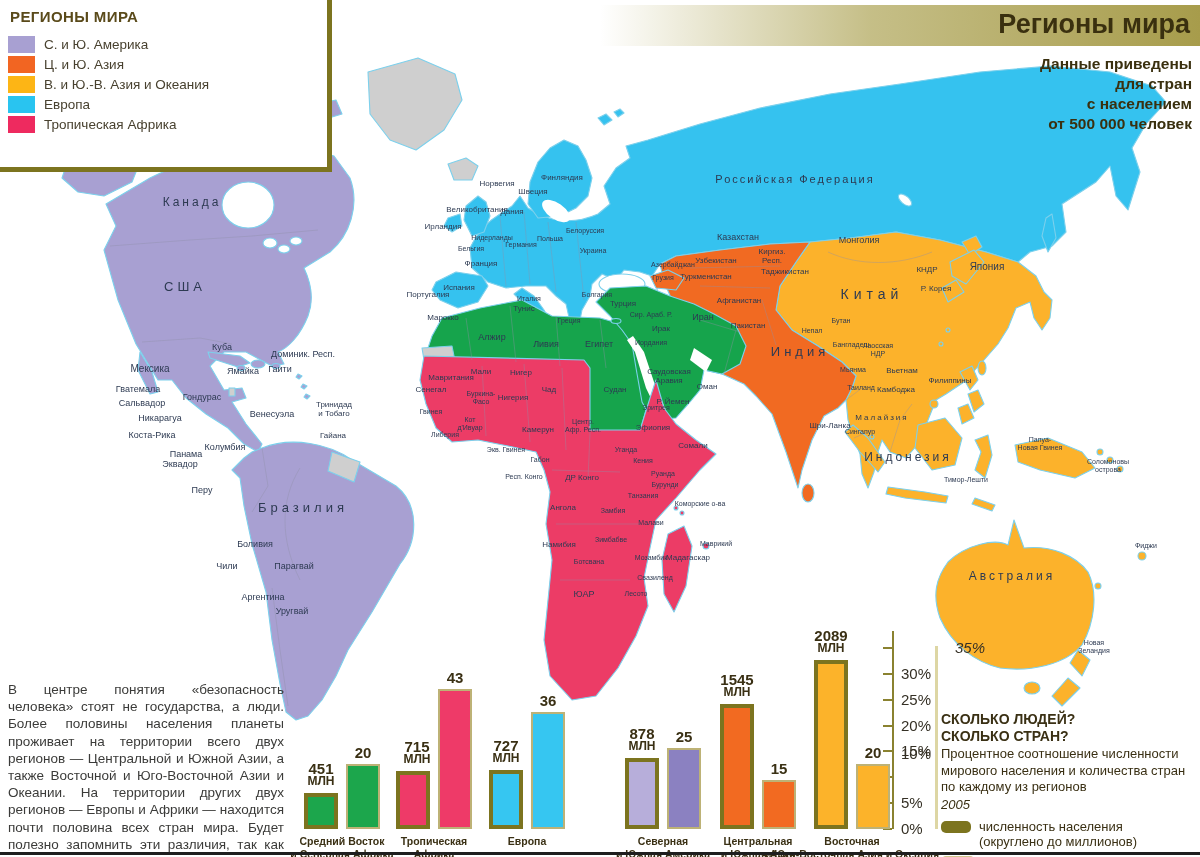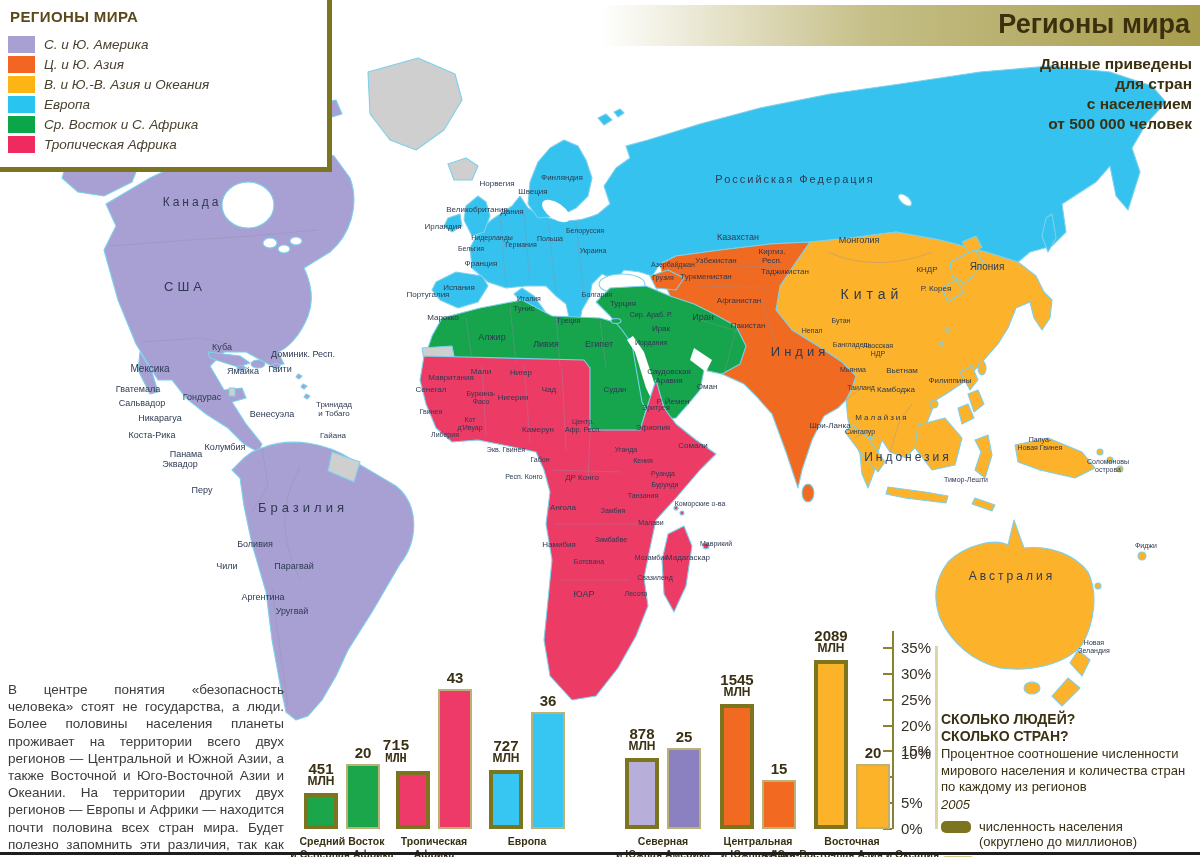--- a/index.html
+++ b/index.html
@@ -4,21 +4,21 @@
 <style>
   html,body{margin:0;padding:0;background:#fff;}
   body{width:1200px;height:857px;position:relative;overflow:hidden;
        font-family:"Liberation Sans",sans-serif;color:#3a3014;}
   .abs{position:absolute;}
   #worldmap{position:absolute;left:0;top:0;z-index:1;}
   
   #legend-box{left:0;top:0;width:327px;height:167px;background:#fff;z-index:6;
       border-right:5px solid #7c741f;border-bottom:5px solid #7c741f;padding:0;}
   #legend-title{margin:8px 0 10px 10px;font-size:15px;font-weight:bold;color:#5a4a1a;letter-spacing:.4px;}
-  .lg-row{display:flex;align-items:center;margin:0 0 1px 8px;height:19px;font-style:italic;}
+  .lg-row{display:flex;align-items:center;margin:0 0 1px 8px;height:19px;}
   .lg-swatch{width:27px;height:17px;margin-right:9px;flex:0 0 auto;}
   .lg-label{font-size:13.5px;color:#48412f;}
   
   #banner{left:600px;top:5px;width:600px;height:41px;z-index:5;
       background:linear-gradient(90deg, rgba(178,169,95,0) 0%, rgba(178,169,95,.75) 45%, #a79c4b 100%);}
   #banner-title{position:absolute;right:10px;top:4px;font-size:27px;font-weight:bold;color:#3a300f;}
   #subtitle{right:8px;top:54px;width:320px;text-align:right;z-index:5;
       font-size:15.5px;font-weight:bold;line-height:20px;color:#3a300f;}
   
   #left-text{left:8px;top:681px;width:276px;z-index:5;font-size:13.5px;line-height:17.2px;
@@ -278,21 +278,21 @@
       <text x="1012" y="580" text-anchor="middle" font-size="12" letter-spacing="3" fill="#2d3a52" font-family="&quot;Liberation Sans&quot;,sans-serif"><tspan x="1012" dy="0">Австралия</tspan></text>
       <text x="1094" y="645" text-anchor="middle" font-size="7" fill="#2d3a52" font-family="&quot;Liberation Sans&quot;,sans-serif"><tspan x="1094" dy="0">Новая</tspan><tspan x="1094" dy="8">Зеландия</tspan></text>
       <text x="1146" y="548" text-anchor="middle" font-size="7" fill="#2d3a52" font-family="&quot;Liberation Sans&quot;,sans-serif"><tspan x="1146" dy="0">Фиджи</tspan></text>
     </g>
 </svg>
 
 <div id="chart" class="abs">
     <div style="left: 892px; top: 631px; width: 2px; height: 198px; background: rgb(138, 130, 48); position: absolute;"></div>
     <div style="left: 935px; top: 646px; width: 3px; height: 183px; background: rgb(221, 214, 164); position: absolute;"></div>
     <div style="left: 883px; top: 647px; width: 9px; height: 2px; background: rgb(138, 130, 48); position: absolute;"></div>
-    <div class="tick-label" style="left: 901px; top: 639px; width: 42px; position: absolute;">35%</div>
+    <div class="tick-label" style="left: 955px; top: 639px; width: 42px; position: absolute; font-style: italic;">35%</div>
     <div style="left: 883px; top: 672.857px; width: 9px; height: 2px; background: rgb(138, 130, 48); position: absolute;"></div>
     <div class="tick-label" style="left: 901px; top: 664.857px; width: 42px; position: absolute;">30%</div>
     <div style="left: 883px; top: 698.714px; width: 9px; height: 2px; background: rgb(138, 130, 48); position: absolute;"></div>
     <div class="tick-label" style="left: 901px; top: 690.714px; width: 42px; position: absolute;">25%</div>
     <div style="left: 883px; top: 724.571px; width: 9px; height: 2px; background: rgb(138, 130, 48); position: absolute;"></div>
     <div class="tick-label" style="left: 901px; top: 716.571px; width: 42px; position: absolute;">20%</div>
     <div style="left: 883px; top: 750.429px; width: 9px; height: 2px; background: rgb(138, 130, 48); position: absolute;"></div>
     <div class="tick-label" style="left: 901px; top: 742.429px; width: 42px; position: absolute;">15%</div>
     <div style="left: 883px; top: 776.286px; width: 9px; height: 2px; background: rgb(138, 130, 48); position: absolute;"></div>
     <div class="tick-label" style="left: 901px; top: 745px; width: 42px; position: absolute;">10%</div>
@@ -308,21 +308,21 @@
     </div>
     <div class="val" style="left: 323px; top: 744.951px; width: 80px; position: absolute;">
       <div class="num">20</div>
     </div>
     <div class="cat" style="left: 247px; top: 835px; width: 190px; position: absolute;">
       <div>Средний Восток</div>
       <div>и Северная Африка</div>
     </div>
     <div class="bar" style="left: 396px; top: 771.271px; width: 34px; height: 57.7295px; background: rgb(238, 58, 104); border: 4px solid rgb(124, 116, 31); position: absolute;"></div>
     <div class="bar" style="left: 438px; top: 689.144px; width: 34px; height: 139.856px; background: rgb(238, 58, 104); border: 2px solid rgb(189, 178, 118); position: absolute;"></div>
-    <div class="val" style="left: 356px; top: 739.271px; width: 80px; position: absolute; font-family: Liberation Mono, monospace;">
+    <div class="val" style="left: 377px; top: 739.271px; width: 80px; position: absolute;">
       <div class="num">715</div>
       <div class="unit">МЛН</div>
     </div>
     <div class="val" style="left: 415px; top: 670.144px; width: 80px; position: absolute;">
       <div class="num">43</div>
     </div>
     <div class="cat" style="left: 339px; top: 835px; width: 190px; position: absolute;">
       <div>Тропическая</div>
       <div>Африка</div>
     </div>
@@ -392,24 +392,20 @@
       </div>
       <div class="lg-row">
         <span class="lg-swatch" style="background: rgb(253, 181, 21);"></span>
         <span class="lg-label">В. и Ю.-В. Азия и Океания</span>
       </div>
       <div class="lg-row">
         <span class="lg-swatch" style="background: rgb(41, 196, 240);"></span>
         <span class="lg-label">Европа</span>
       </div>
       <div class="lg-row">
-        <span class="lg-swatch" style="background: rgb(11, 166, 74);"></span>
-        <span class="lg-label">Ср. Восток и С. Африка</span>
-      </div>
-      <div class="lg-row">
         <span class="lg-swatch" style="background: rgb(238, 42, 95);"></span>
         <span class="lg-label">Тропическая Африка</span>
       </div>
     </div>
 </div>
 
 <div id="banner" class="abs">
   <div id="banner-title">Регионы мира</div>
 </div>
 <div id="subtitle" class="abs">

